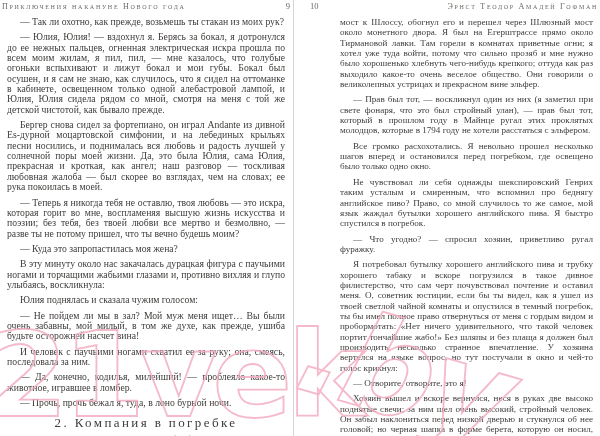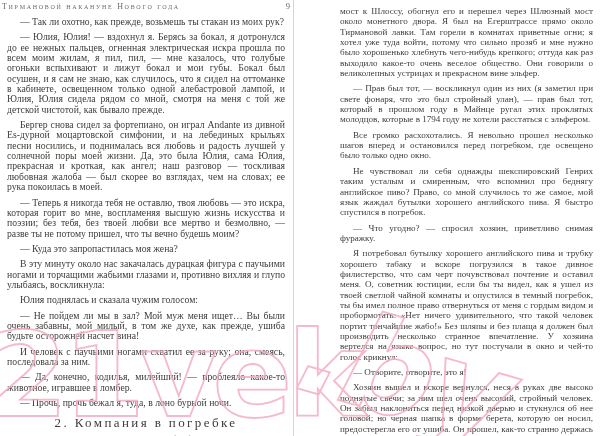--- a/index.html
+++ b/index.html
@@ -49,21 +49,21 @@
   .wm-suffix { left:324px; top:272px; font-size:128px; font-style:italic;
                transform:rotate(16deg); transform-origin:left top; letter-spacing:-4px; }
 </style>
 </head>
 <body>
 
 <div class="spread">
 
   <section class="page left">
     <header class="running-head">
-      <span class="head-title">Тирмановой накануне Нового года</span>
+      <span class="head-title">Приключения накануне Нового года</span>
       <span class="folio">9</span>
     </header>
     <div class="page-body">
       <div>
 
       <p class="para">— Так ли охотно, как прежде, возьмешь ты стакан из моих рук?</p>
           <p class="para">— Юлия, Юлия! — вздохнул я. Берясь за бокал, я дотронулся до ее нежных пальцев, огненная электрическая искра прошла по всем моим жилам, я пил, пил, — мне казалось, что голубые огоньки вспыхивают и лижут бокал и мои губы. Бокал был осушен, и я сам не знаю, как случилось, что я сидел на оттоманке в кабинете, освещенном только одной алебастровой лампой, и Юлия, Юлия сидела рядом со мной, смотря на меня с той же детской чистотой, как бывало прежде.</p>
           <p class="para">Бергер снова сидел за фортепиано, он играл Andante из дивной Es-дурной моцартовской симфонии, и на лебединых крыльях песни носились, и поднималась вся любовь и радость лучшей у солнечной поры моей жизни. Да, это была Юлия, сама Юлия, прекрасная и кроткая, как ангел; наш разговор — тоскливая любовная жалоба — был скорее во взглядах, чем на словах; ее рука покоилась в моей.</p>
           <p class="para">— Теперь я никогда тебя не оставлю, твоя любовь — это искра, которая горит во мне, воспламеняя высшую жизнь искусства и поэзии; без тебя, без твоей любви все мертво и безмолвно, — разве ты не потому пришел, что ты вечно будешь моим?</p>
           <p class="para">— Куда это запропастилась моя жена?</p>
@@ -78,28 +78,32 @@
       <div>
 
       <p class="para">Гулять по Унтер-ден-Линден могло бы быть очень приятно, но не накануне Нового года, в изрядный мороз и вьюгу. Я заметил это, наконец, будучи без плаща и с открытой головой, когда после лихорадочного жара наступил ледяной холод. Я прошел через Оперный</p>
         </div>
     </div>
   </section>
 
   <div class="gutter-line"></div>
 
   <section class="page right">
+    <header class="running-head">
+      <span class="folio">10</span>
+      <span class="head-title">Эрнст Теодор Амадей Гофман</span>
+    </header>
     <div class="page-body">
       <div>
 
       <p class="para">мост к Шлоссу, обогнул его и перешел через Шлюзный мост около монетного двора. Я был на Егерштрассе прямо около Тирмановой лавки. Там горели в комнатах приветные огни; я хотел уже туда войти, потому что сильно прозяб и мне нужно было хорошенько хлебнуть чего-нибудь крепкого; оттуда как раз выходило какое-то очень веселое общество. Они говорили о великолепных устрицах и прекрасном вине эльфер.</p>
           <p class="para">— Прав был тот, — воскликнул один из них (я заметил при свете фонаря, что это был стройный улан), — прав был тот, который в прошлом году в Майнце ругал этих проклятых молодцов, которые в 1794 году не хотели расстаться с эльфером.</p>
           <p class="para">Все громко расхохотались. Я невольно прошел несколько шагов вперед и остановился перед погребком, где освещено было только одно окно.</p>
           <p class="para">Не чувствовал ли себя однажды шекспировский Генрих таким усталым и смиренным, что вспомнил про беднягу английское пиво? Право, со мной случилось то же самое, мой язык жаждал бутылки хорошего английского пива. Я быстро спустился в погребок.</p>
-          <p class="para">— Что угодно? — спросил хозяин, приветливо снимая фуражку.</p>
+          <p class="para">— Что угодно? — спросил хозяин, приветливо ругал фуражку.</p>
           <p class="para">Я потребовал бутылку хорошего английского пива и трубку хорошего табаку и вскоре погрузился в такое дивное филистерство, что сам черт почувствовал почтение и оставил меня. О, советник юстиции, если бы ты видел, как я ушел из твоей светлой чайной комнаты и опустился в темный погребок, ты бы имел полное право отвернуться от меня с гордым видом и пробормотать: «Нет ничего удивительного, что такой человек портит тончайшие жабо!» Без шляпы и без плаща я должен был производить несколько странное впечатление. У хозяина вертелся на языке вопрос, но тут постучали в окно и чей-то голос крикнул:</p>
           <p class="para">— Отворите, отворите, это я!</p>
           <p class="para">Хозяин вышел и вскоре вернулся, неся в руках две высоко поднятые свечи; за ним шел очень высокий, стройный человек. Он забыл наклониться перед низкой дверью и стукнулся об нее головой; но черная шапка в форме берета, которую он носил, предостерегла его от ушиба. Он прошел, как-то странно держась по стенке, и сел против меня, причем свечи были поставлены на стол. Про него можно было сказать, что он имеет знатный и недовольный вид. Он брезгливо потребовал пива и трубку и сейчас же распространил такой дым, что скоро мы оба плавали в облаках. Впрочем, в его лице было что-то настолько характерное и привлекательное, что, несмотря на его мрачность, я сейчас же его полюбил. Его густые черные волосы</p>
         </div>
     </div>
   </section>
 
   <div class="watermark">
     <span class="wm-main">21vek</span>
     <span class="wm-suffix">.by</span>

